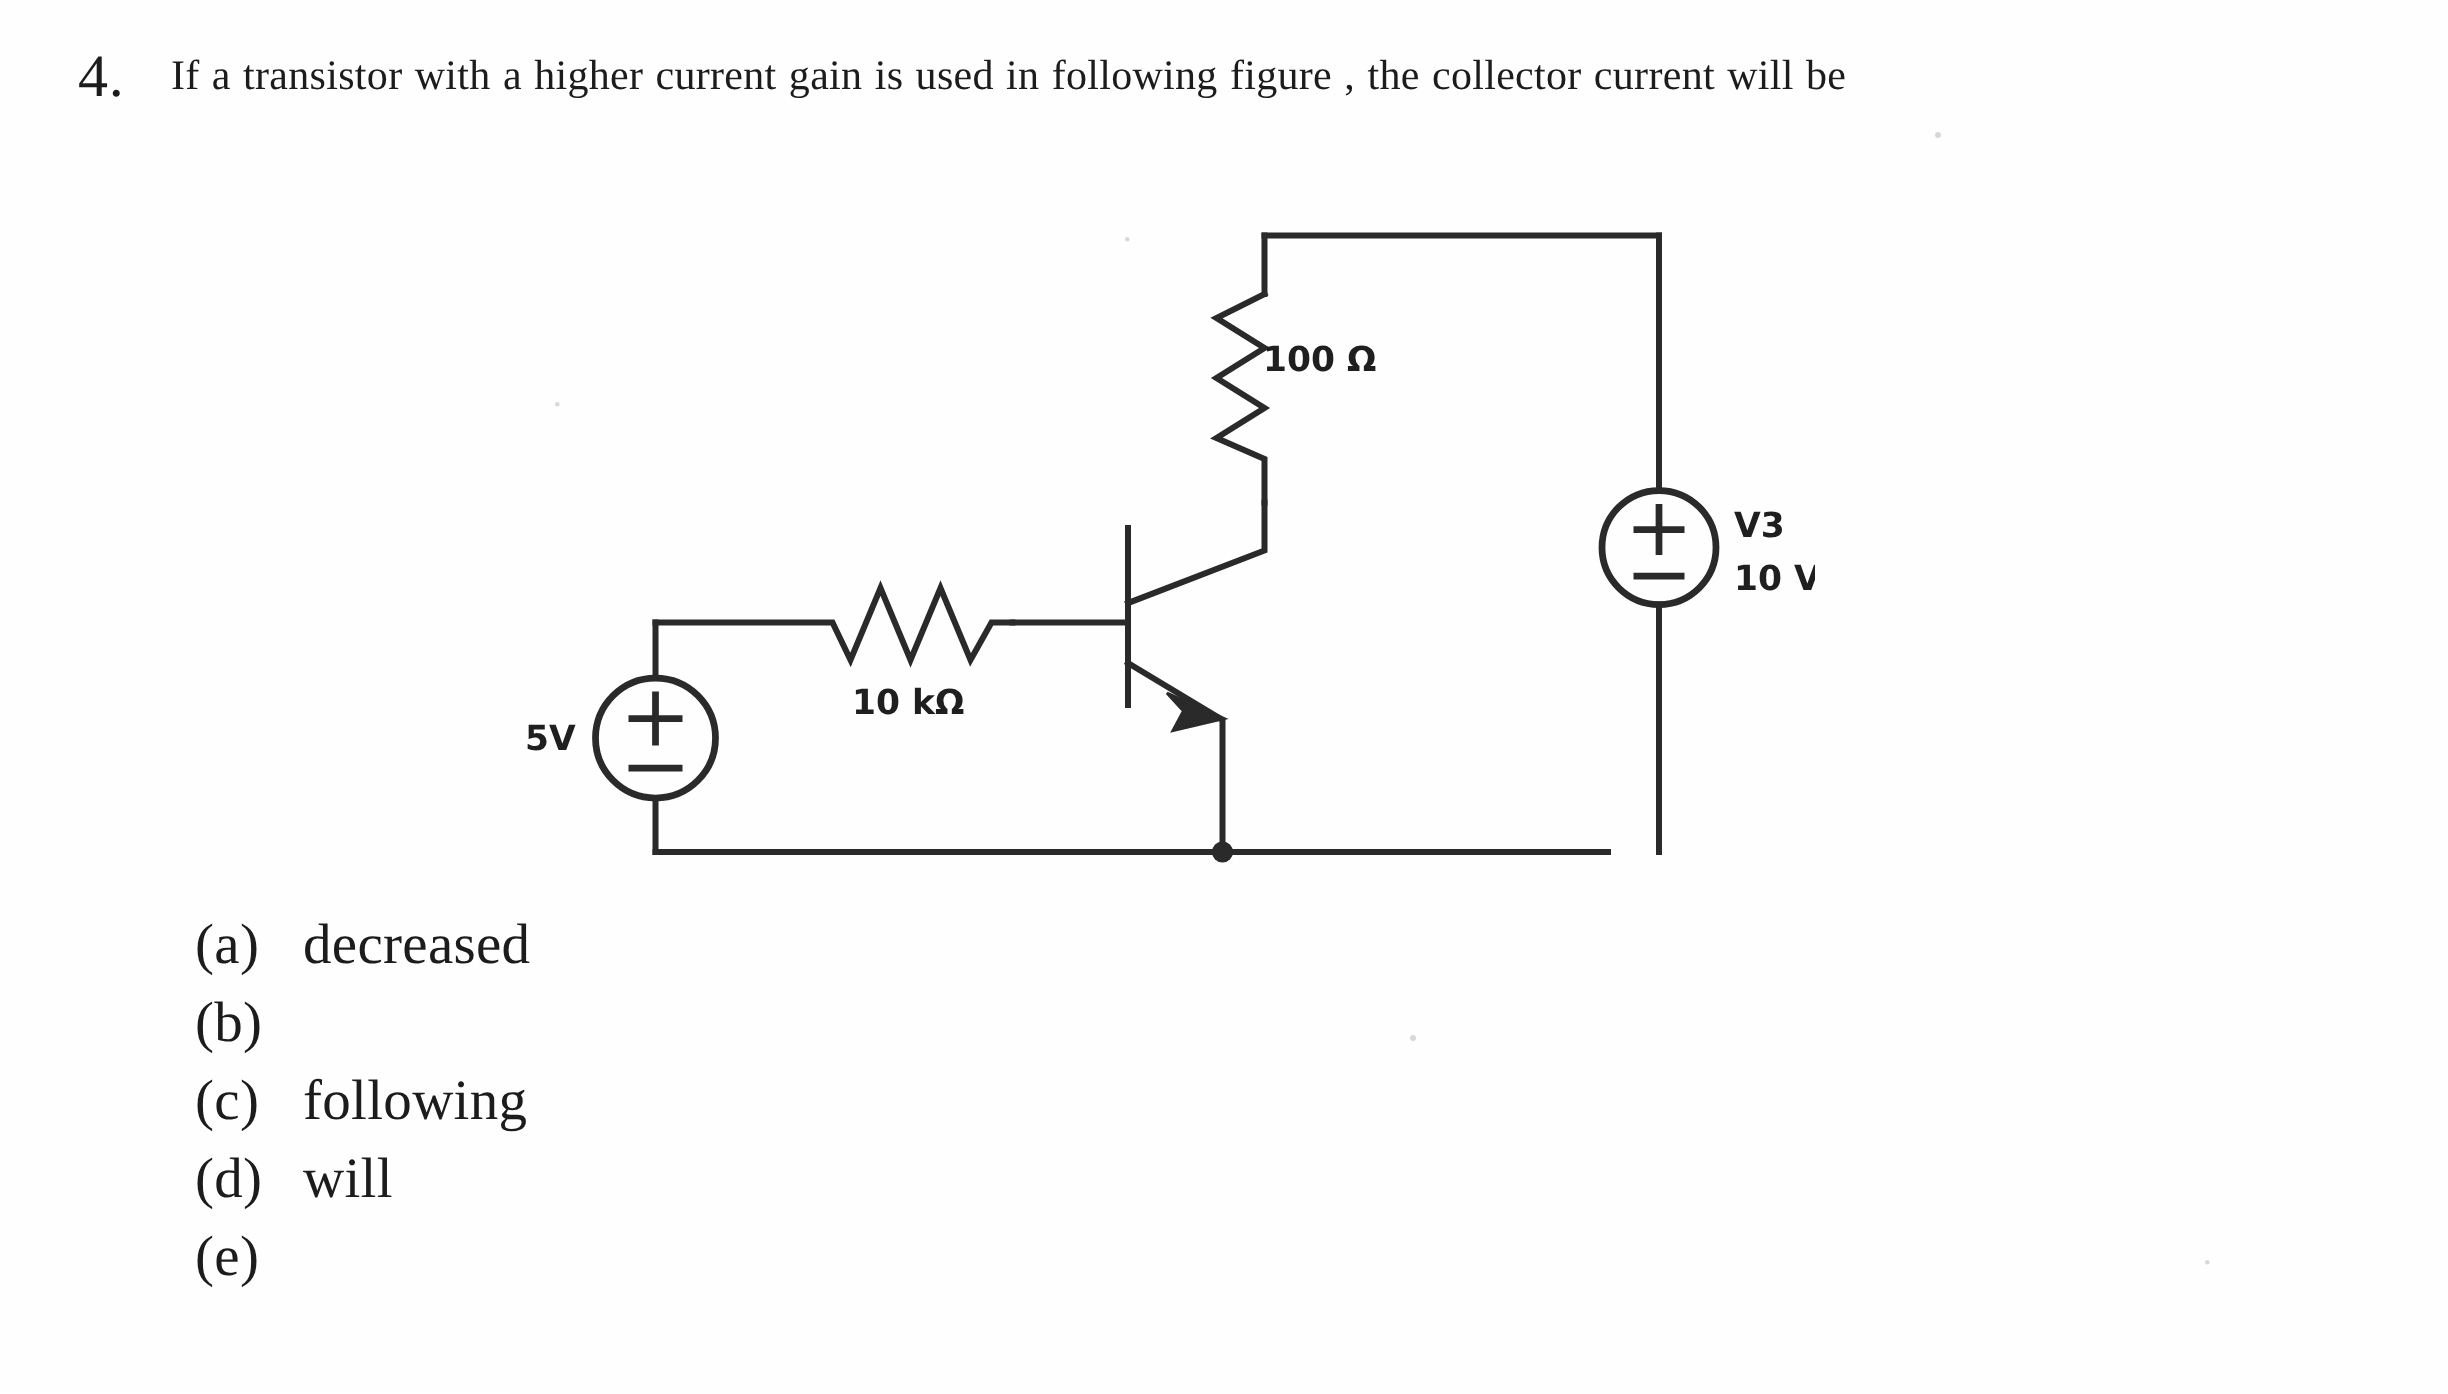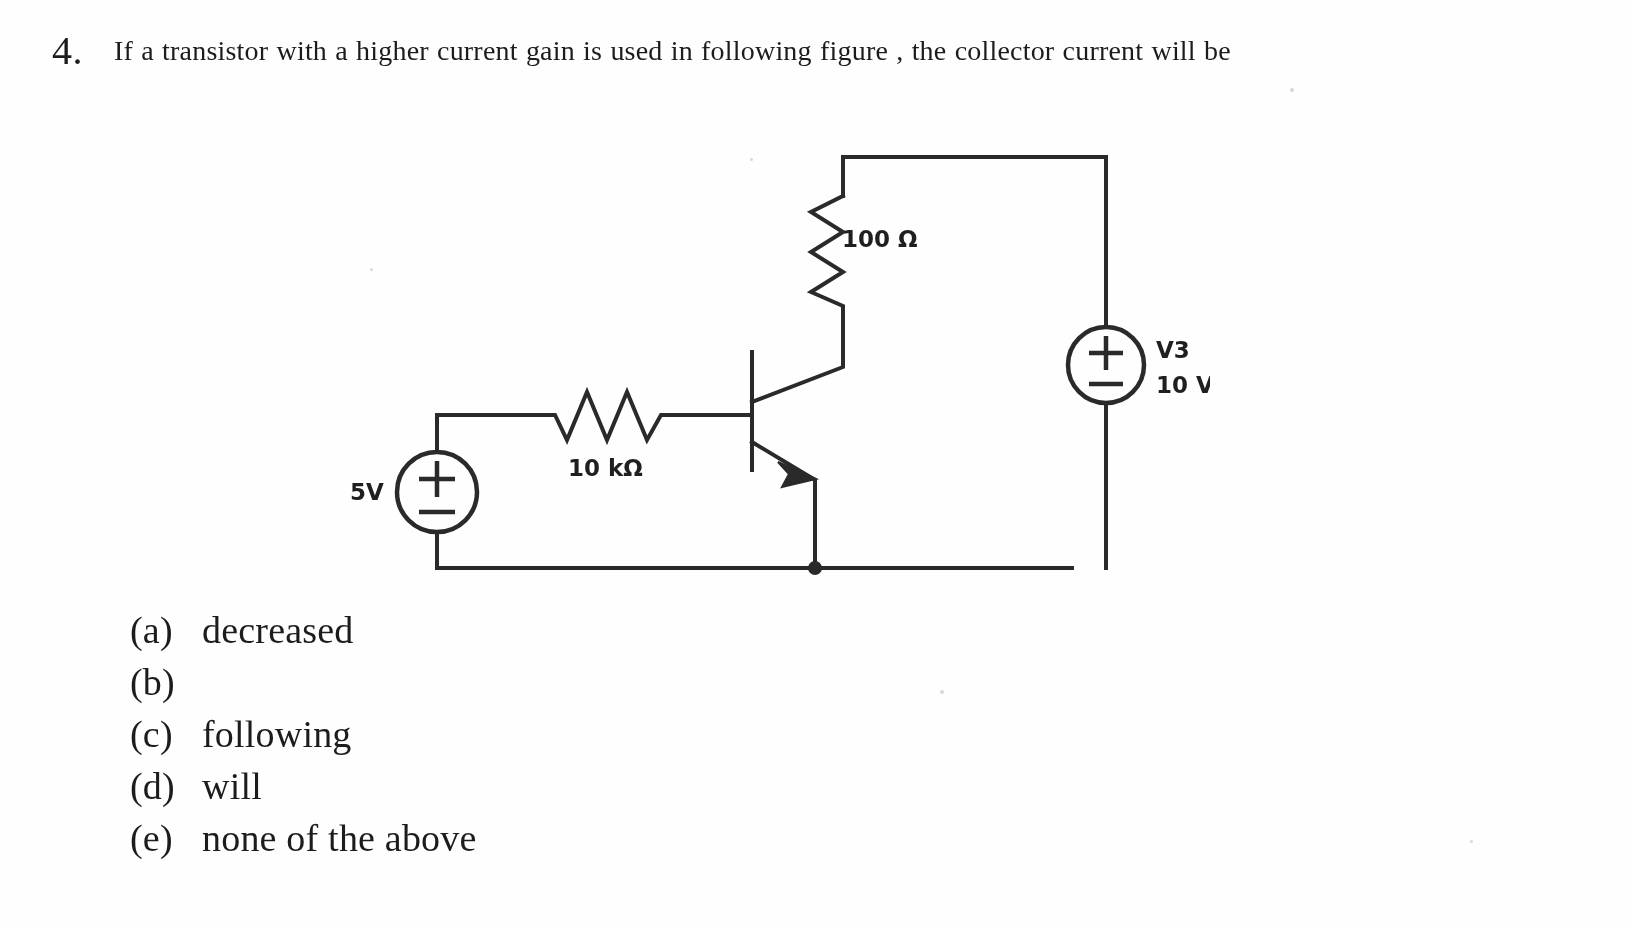--- a/index.html
+++ b/index.html
@@ -188,21 +188,20 @@
     <div class="option-row">
       <span class="option-key">(c)</span>
       <span class="option-label">following</span>
     </div>
     <div class="option-row">
       <span class="option-key">(d)</span>
       <span class="option-label">will</span>
     </div>
     <div class="option-row">
       <span class="option-key">(e)</span>
-      <span class="option-label">none of the above</span>
     </div>
   </div>
 
   <div class="speck" style="left:1290px; top:88px; width:4px; height:4px;"></div>
   <div class="speck" style="left:750px; top:158px; width:3px; height:3px;"></div>
   <div class="speck" style="left:940px; top:690px; width:4px; height:4px;"></div>
   <div class="speck" style="left:1470px; top:840px; width:3px; height:3px;"></div>
   <div class="speck" style="left:370px; top:268px; width:3px; height:3px;"></div>
 
 </div>

